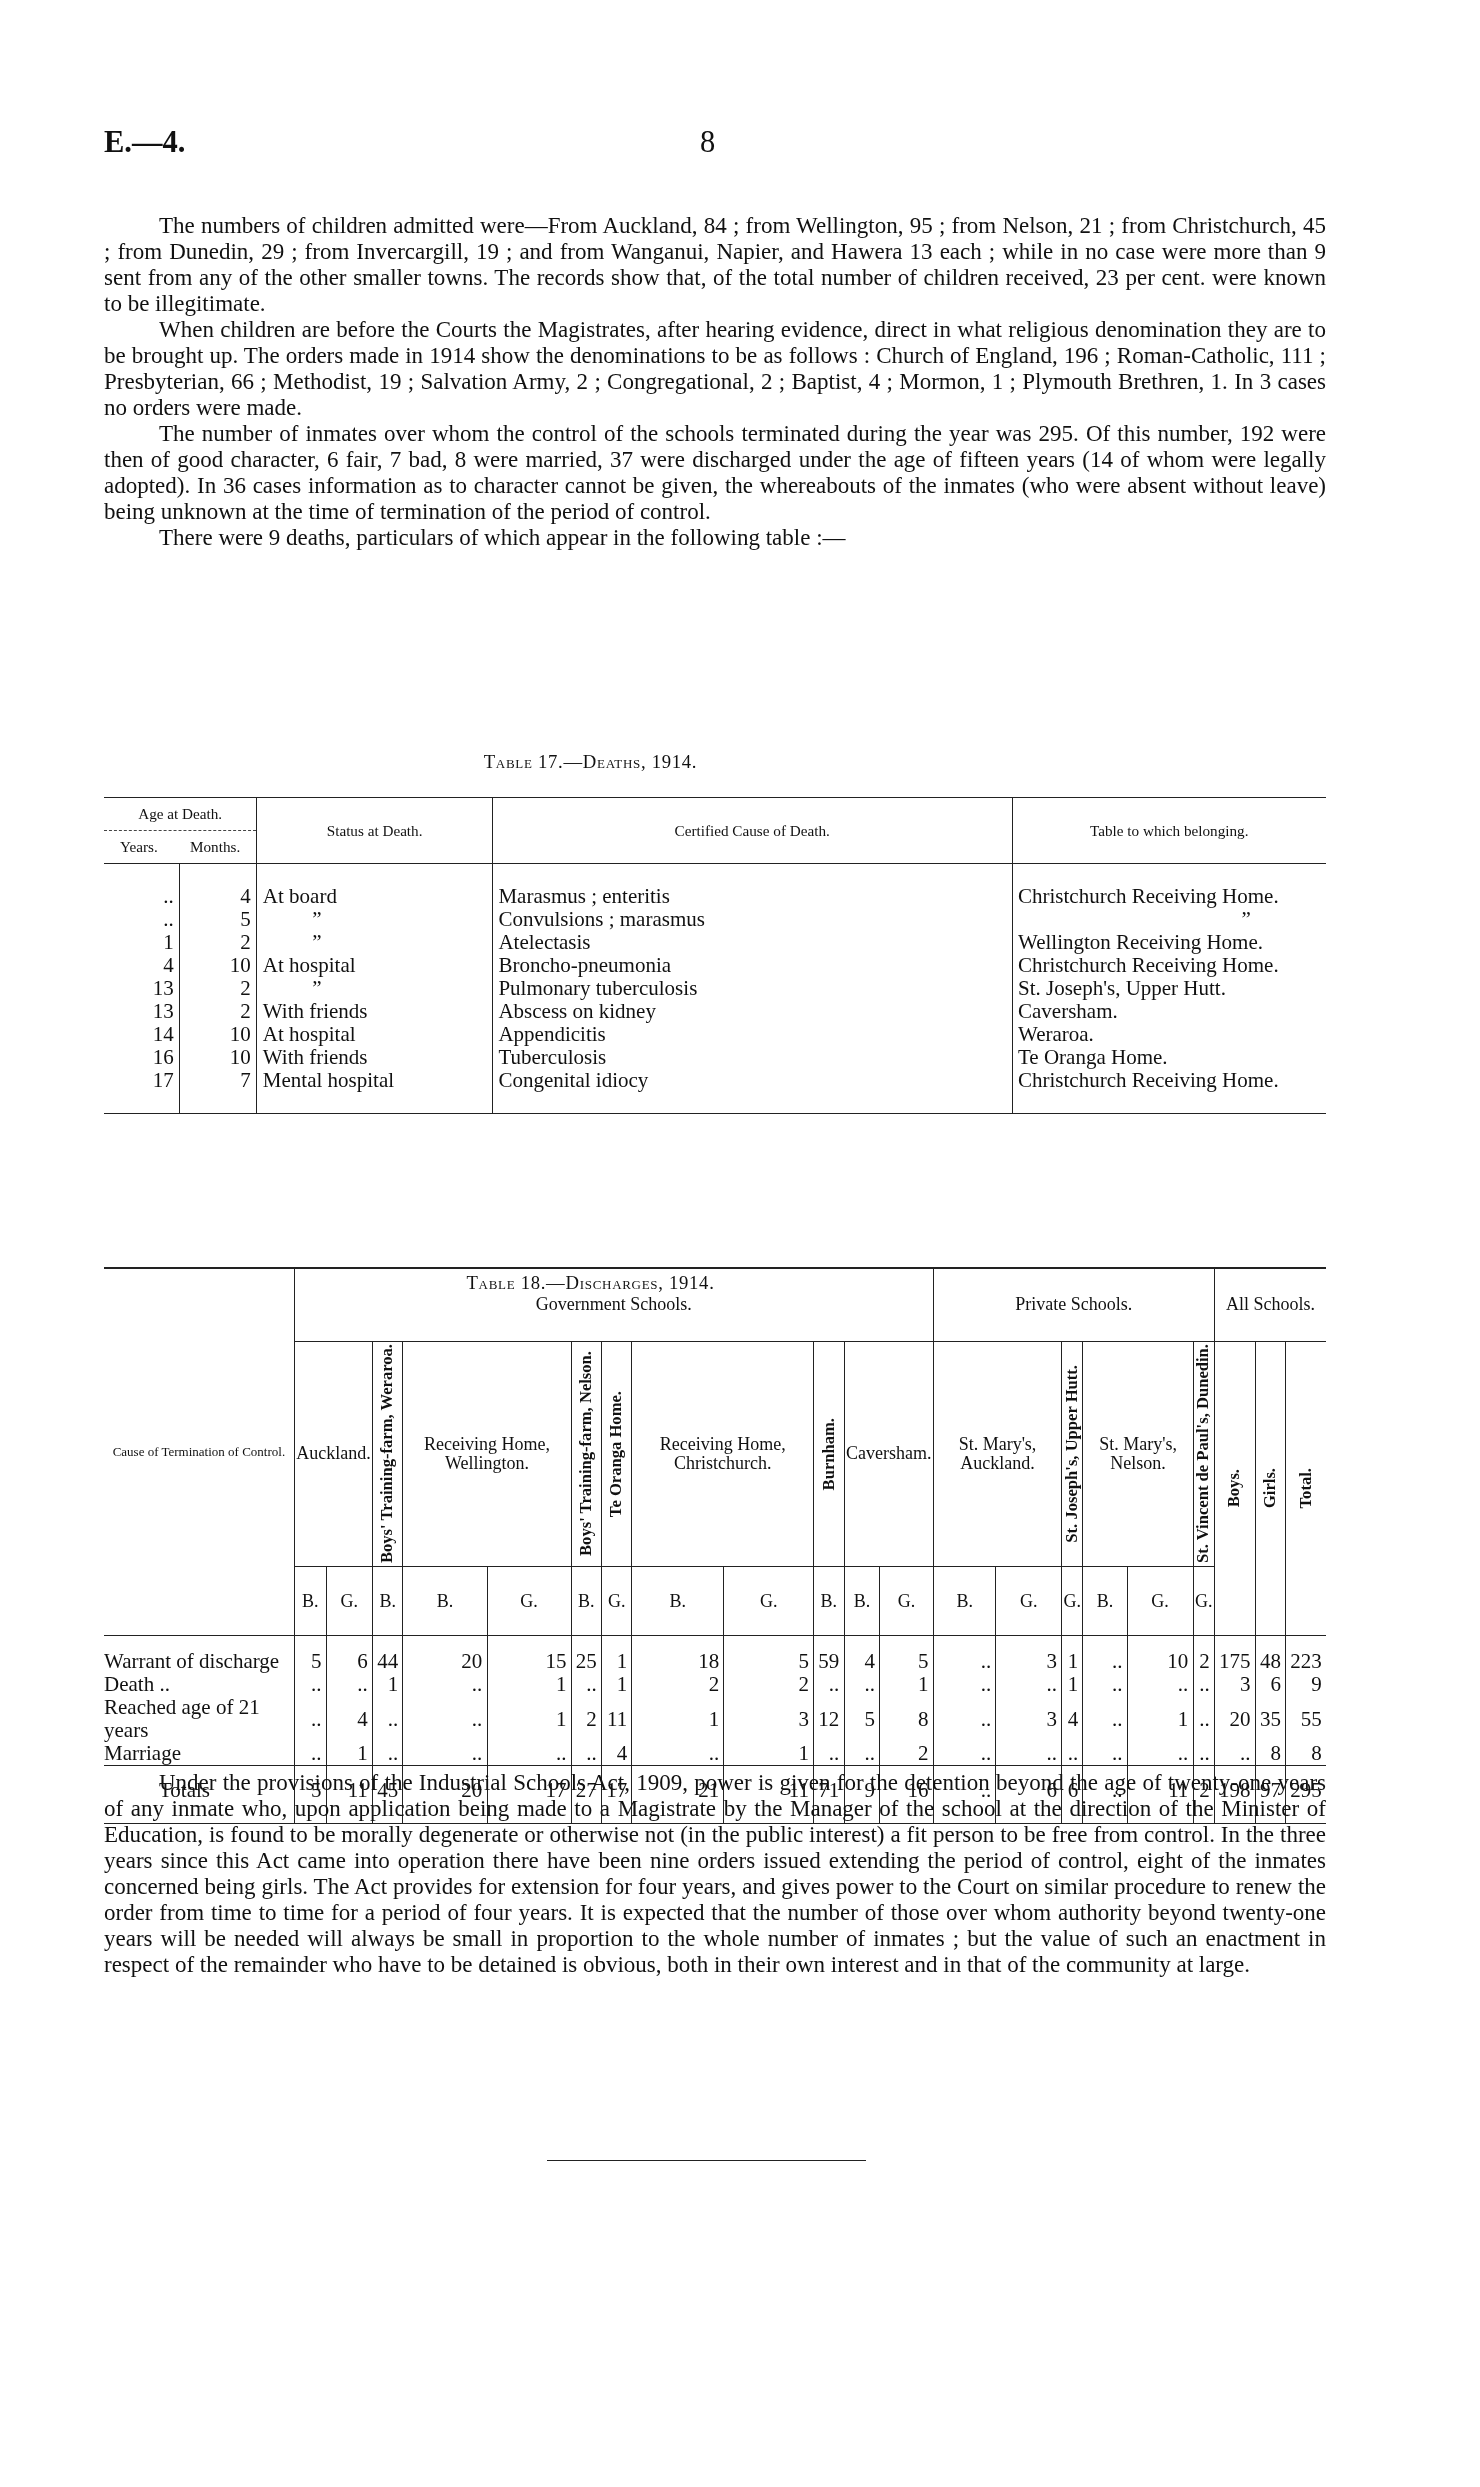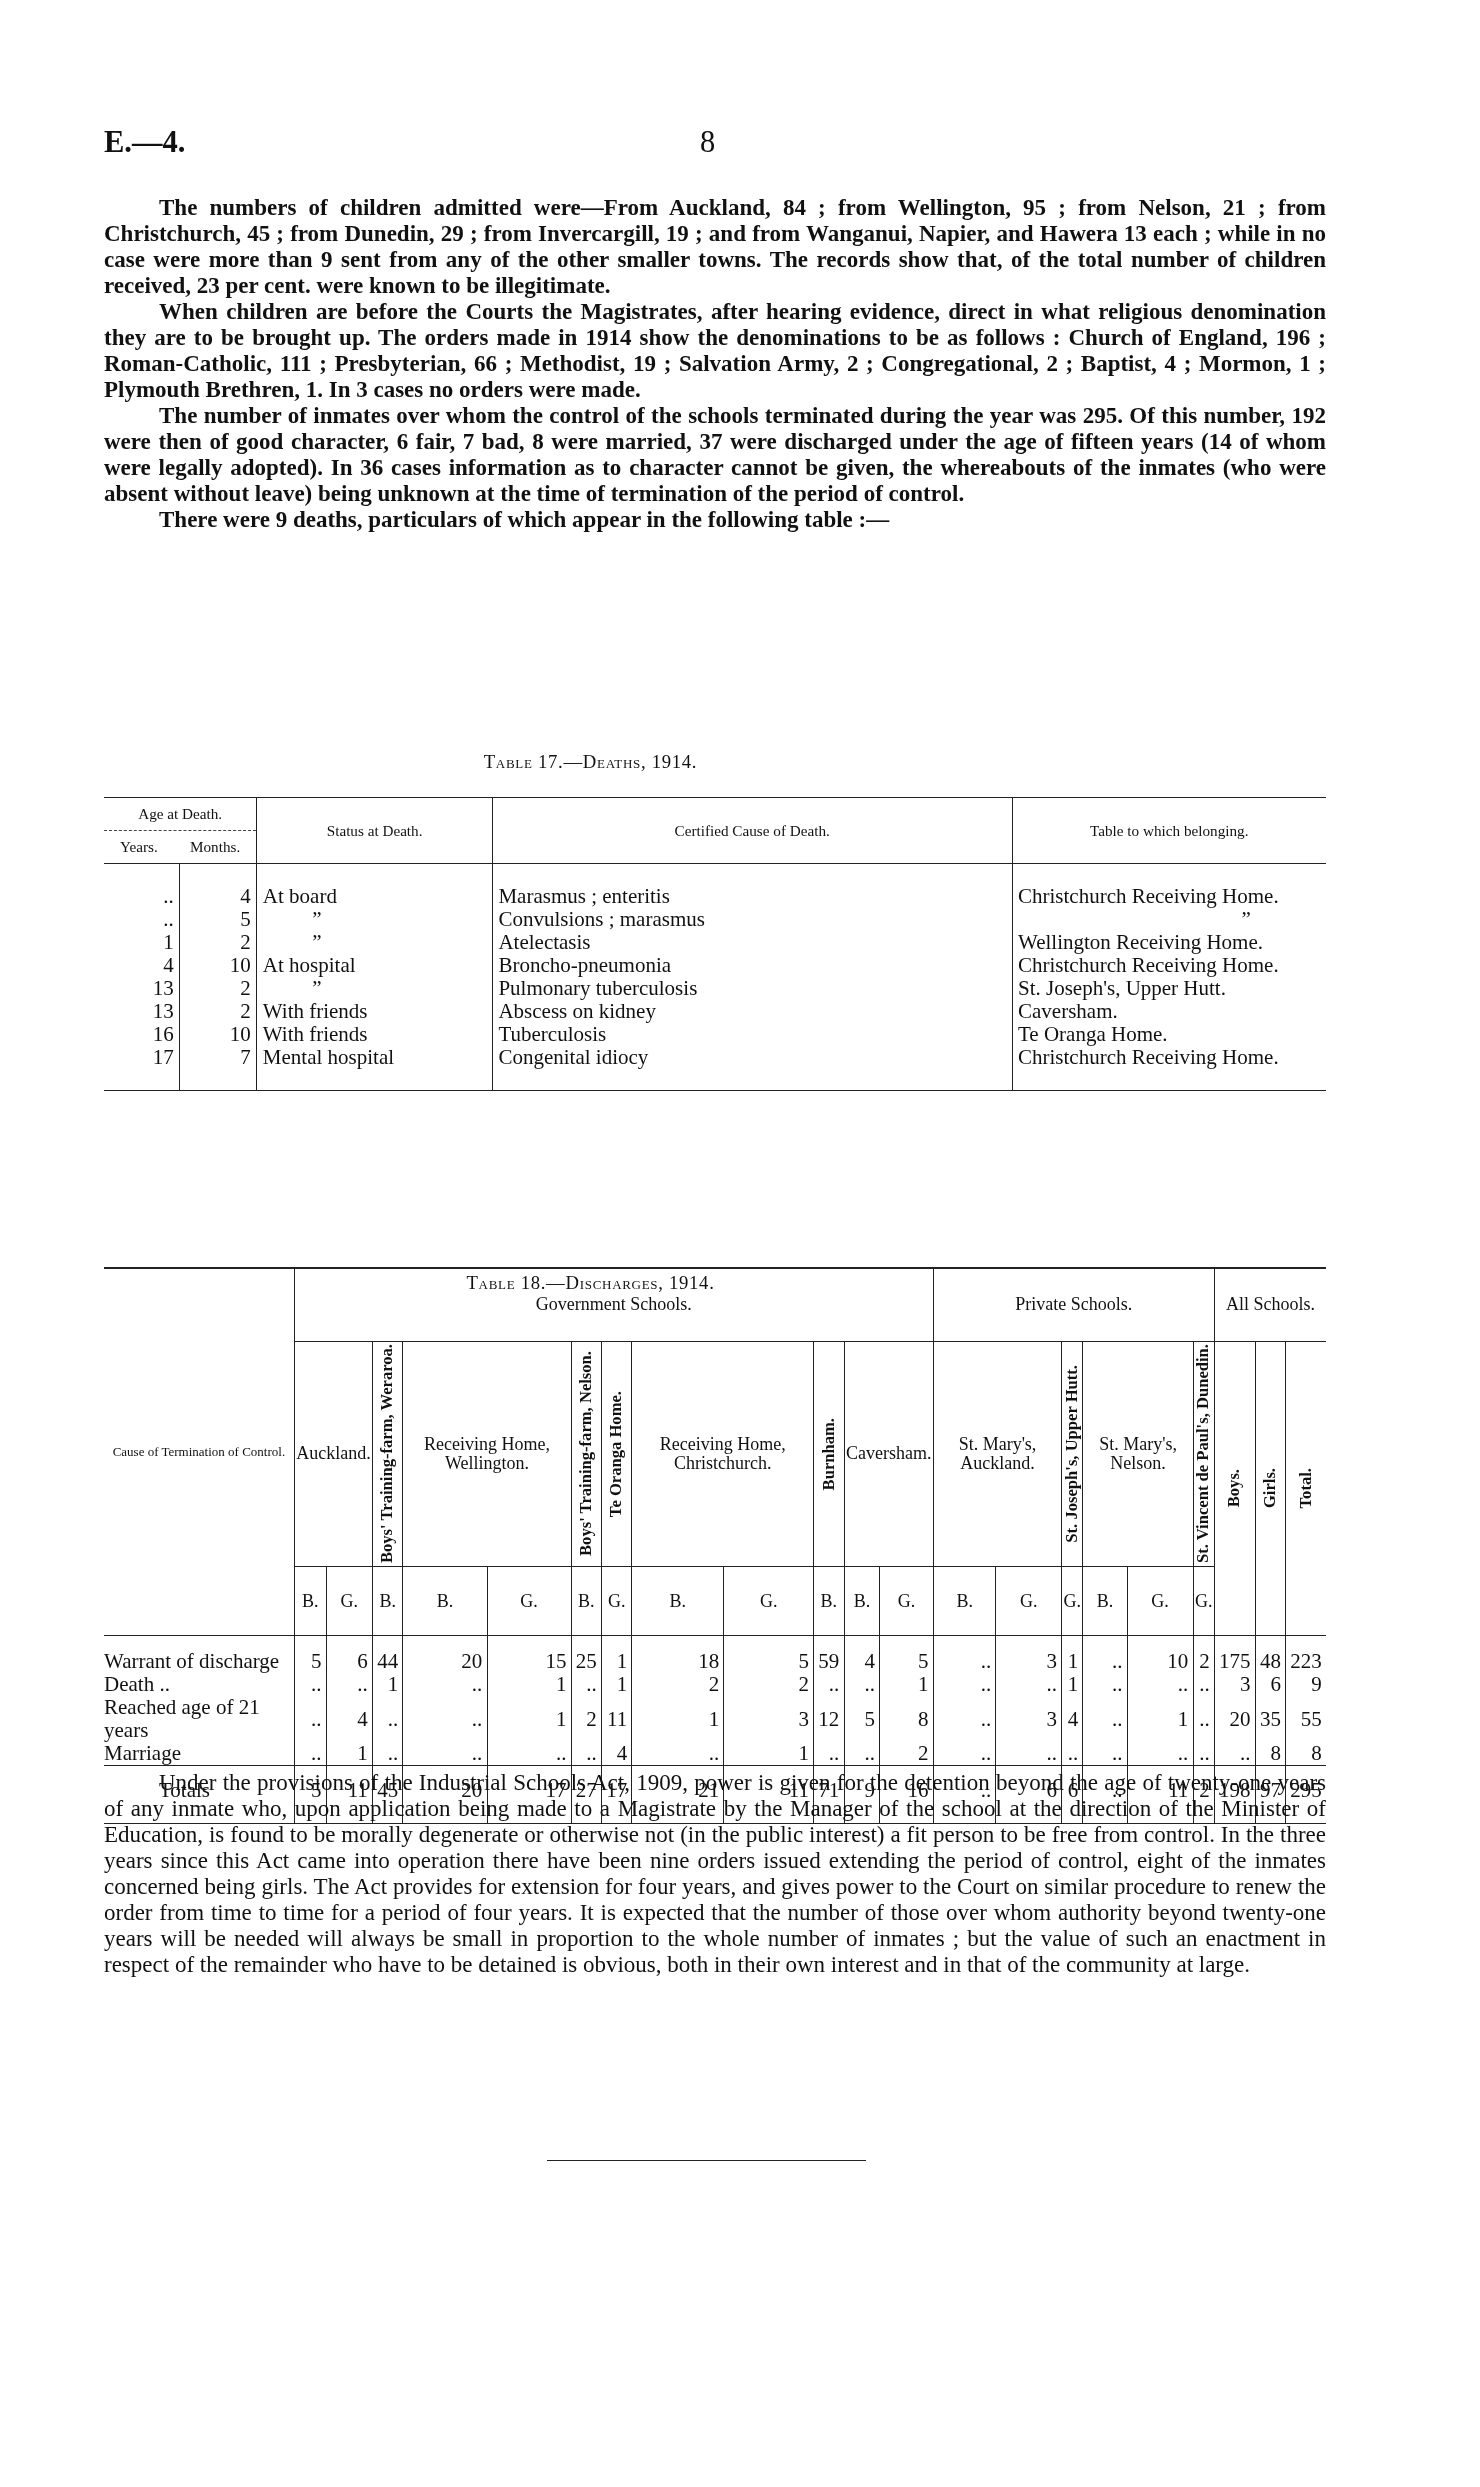--- a/index.html
+++ b/index.html
@@ -5,21 +5,21 @@
   html, body { margin: 0; padding: 0; background: #ffffff; }
   body {
     width: 1481px; height: 2487px; position: relative; overflow: hidden;
     font-family: "Liberation Serif", "DejaVu Serif", serif; color: #111;
   }
   .page-header { position: absolute; top: 125px; left: 104px; width: 1219px; height: 42px; }
   .page-id { position: absolute; left: 0; top: 0; font-size: 30.5px; font-weight: bold; }
   .page-num { position: absolute; left: 596px; top: 0; font-size: 30.5px; }
   .body-text { position: absolute; left: 104px; width: 1222px; font-size: 23px; line-height: 26px; text-align: justify; }
   .body-text p { margin: 0; text-indent: 55px; }
-  #intro { top: 195px; font-weight: bold; }
+  #intro { top: 213px; }
   .table-title { position: absolute; left: 0; width: 1181px; text-align: center; font-size: 18.7px; letter-spacing: 0.7px; font-variant: small-caps; }
   #deaths-title { top: 751px; }
   #discharges-title { top: 1226px; margin-top: 46px; }
   .tbl { position: absolute; left: 104px; width: 1222px; border-collapse: collapse; font-size: 21px; }
   #deaths-table { top: 797px; font-family: Liberation Serif, serif; }
   #deaths-table thead th { font-weight: normal; font-size: 15.2px; border-top: 1.4px solid #222; border-bottom: 1.4px solid #222; padding: 4.2px 2.8px; vertical-align: middle; }
   #deaths-table td { padding: 0 5.5px; line-height: 23px; vertical-align: top; }
   #deaths-table tbody tr:first-child td { padding-top: 21px; }
   #deaths-table tbody tr:last-child td { padding-bottom: 21px; border-bottom: 1.4px solid #222; }
   .vl { border-left: 1.4px solid #222; }
@@ -106,20 +106,27 @@
         <td class="vl">St. Joseph's, Upper Hutt.</td>
       </tr>
     <tr>
         <td class="num">13</td>
         <td class="num vl">2</td>
         <td class="vl">With friends</td>
         <td class="vl">Abscess on kidney</td>
         <td class="vl">Caversham.</td>
       </tr>
     <tr>
+        <td class="num">14</td>
+        <td class="num vl">10</td>
+        <td class="vl">At hospital</td>
+        <td class="vl">Appendicitis</td>
+        <td class="vl">Weraroa.</td>
+      </tr>
+    <tr>
         <td class="num">16</td>
         <td class="num vl">10</td>
         <td class="vl">With friends</td>
         <td class="vl">Tuberculosis</td>
         <td class="vl">Te Oranga Home.</td>
       </tr>
     <tr>
         <td class="num">17</td>
         <td class="num vl">7</td>
         <td class="vl">Mental hospital</td>

